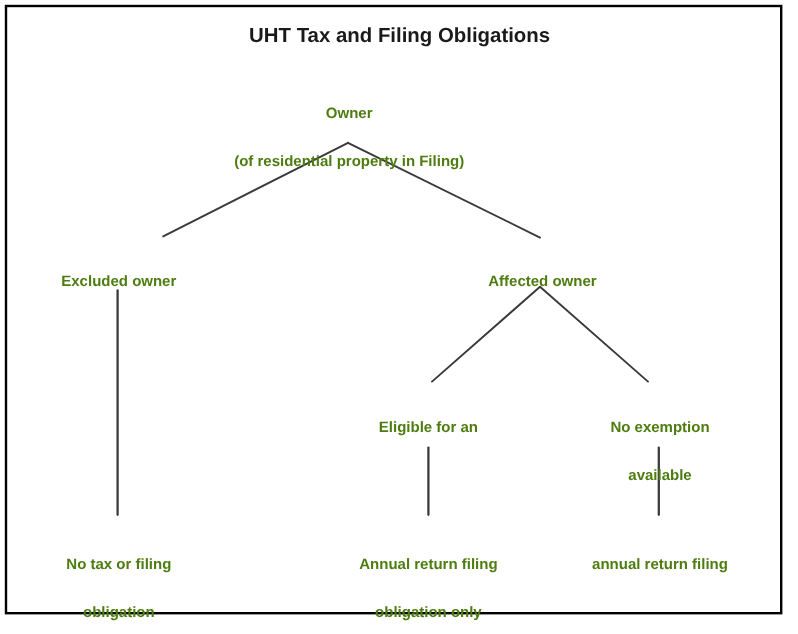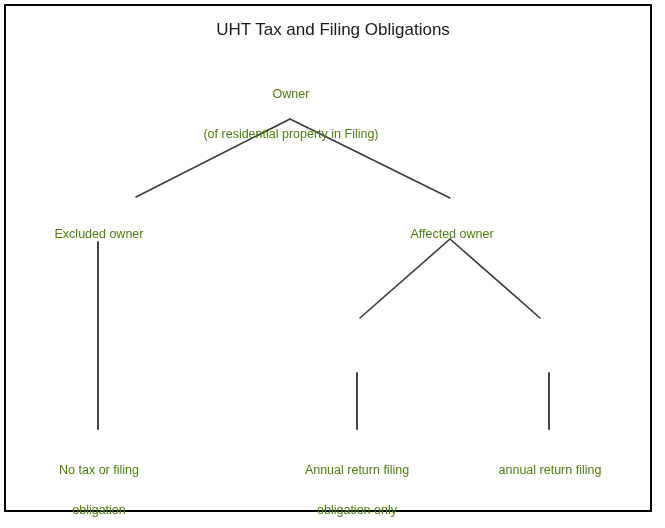--- a/index.html
+++ b/index.html
@@ -8,20 +8,21 @@
     background: #ffffff;
   }
   #page {
     position: relative;
     width: 665px;
     height: 528px;
     background: #ffffff;
     overflow: hidden;
     font-family: "Liberation Sans", sans-serif;
     color: #1a1a1a;
+    font-weight: bold;
   }
   #frame {
     position: absolute;
     left: 4px;
     top: 4px;
     width: 648px;
     height: 508px;
     border: 2px solid #000000;
     box-sizing: border-box;
     background: #ffffff;
@@ -93,22 +94,27 @@
 
   <div class="node" id="node-excluded">
     <span class="line">Excluded owner</span>
   </div>
 
   <div class="node" id="node-affected">
     <span class="line">Affected owner</span>
   </div>
 
   <div class="node" id="node-eligible">
+    <span class="line">Eligible for an</span>
   </div>
 
+  <div class="node" id="node-noexempt">
+    <span class="line">No exemption</span>
+    <span class="line">available</span>
+  </div>
 
   <div class="node" id="node-outcome-1">
     <span class="line">No tax or filing</span>
     <span class="line">obligation</span>
   </div>
 
   <div class="node" id="node-outcome-2">
     <span class="line">Annual return filing</span>
     <span class="line">obligation only</span>
   </div>

